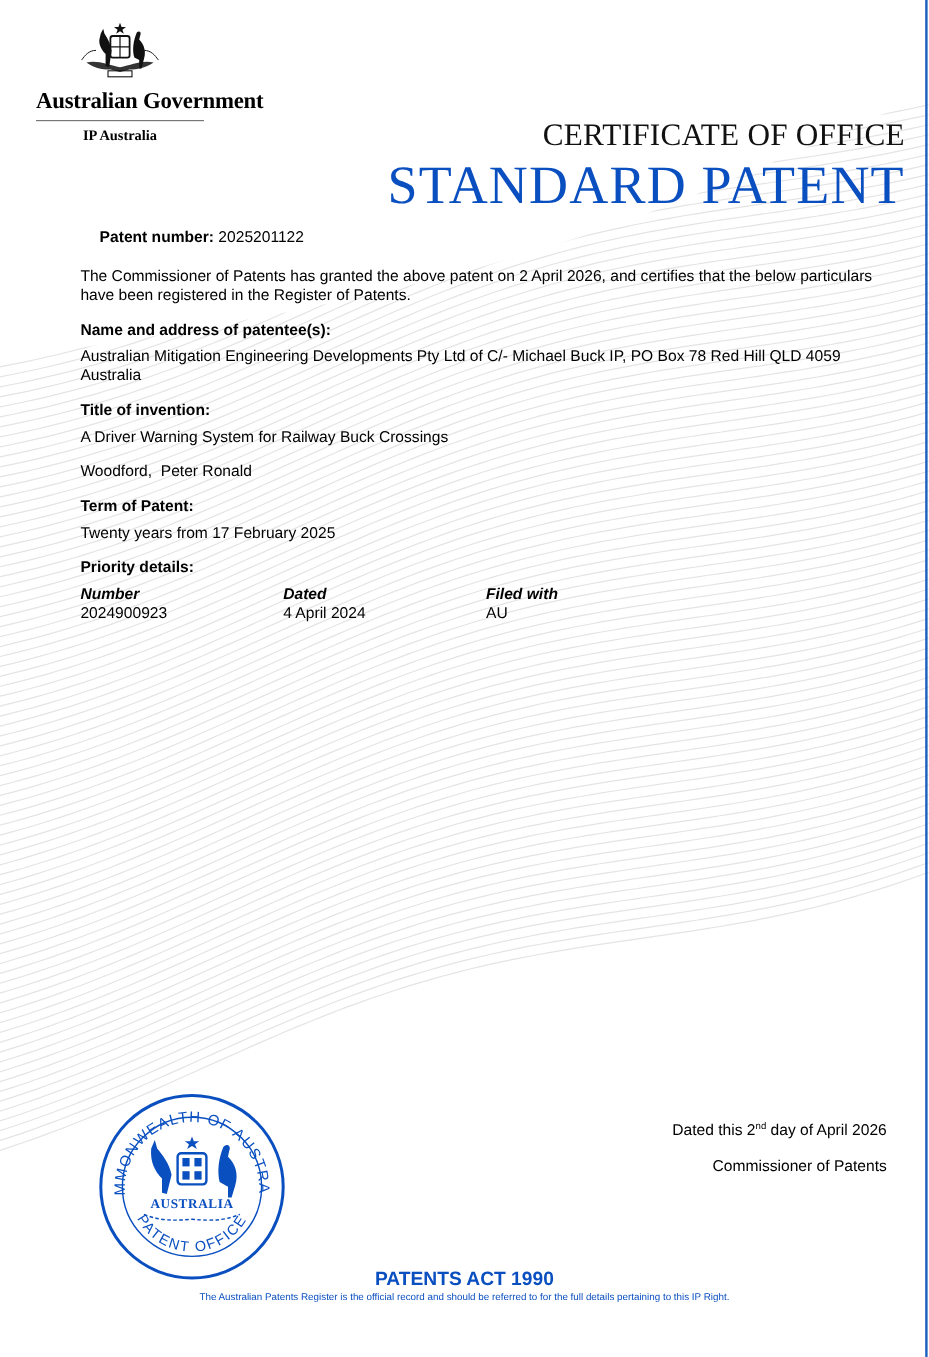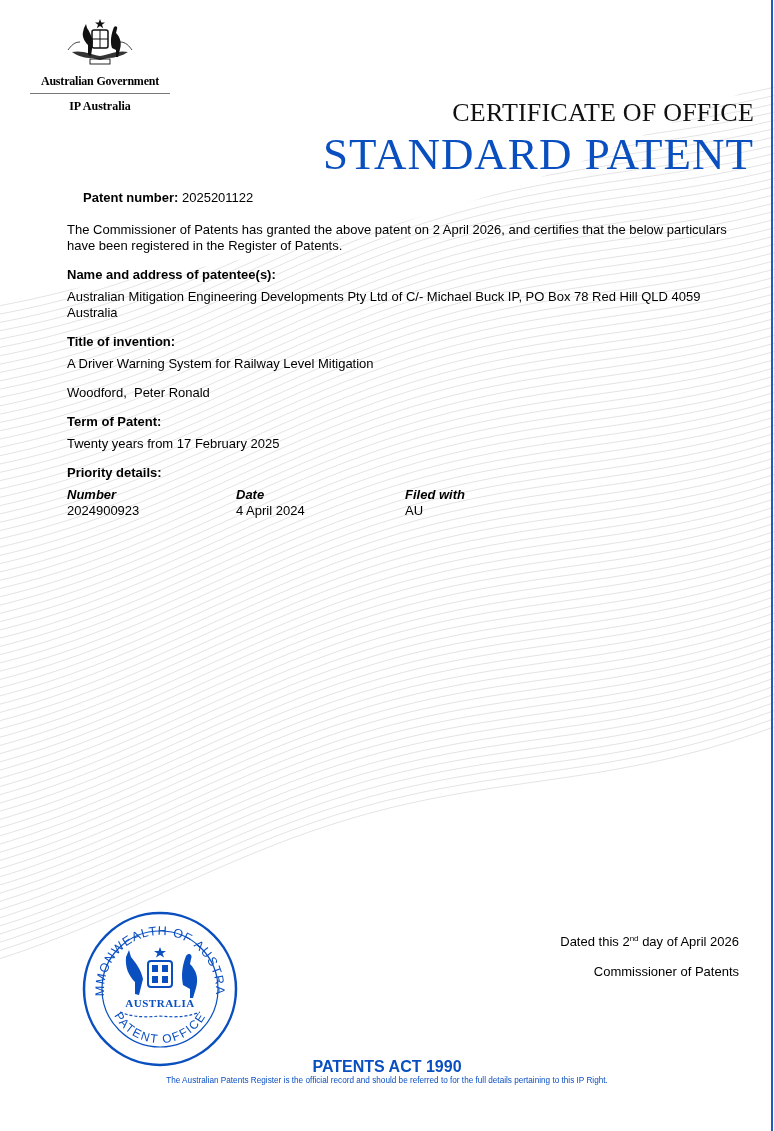--- a/index.html
+++ b/index.html
@@ -6,21 +6,21 @@
   body { width: 774px; height: 1131px; position: relative; overflow: hidden;
          font-family: "Liberation Sans", sans-serif; color: #000; }
   #bg { position: absolute; left: 0; top: 0; width: 774px; height: 1131px; z-index: 0; }
   .right-rule { position: absolute; left: 771px; top: 0; width: 2px; height: 1131px;
                 background: #1a5fbf; z-index: 3; }
   .layer { position: absolute; z-index: 2; }
 
   
   .gov-logo { left: 30px; top: 18px; width: 140px; text-align: center; }
   .crest { width: 72px; height: 52px; margin: 0 auto 4px; display: block; }
-  .gov-name { font-family: "Liberation Serif", serif; font-weight: bold; font-size: 12px;
+  .gov-name { font-family: "Liberation Serif", serif; font-weight: bold; font-size: 19px;
               letter-spacing: -0.2px; white-space: nowrap; }
   .gov-rule { height: 1px; background: #777; margin: 4px 0 5px; }
   .agency { font-family: "Liberation Serif", serif; font-weight: bold; font-size: 12px; }
 
   
   .cert-title { right: 20px; top: 98px; font-family: "Liberation Serif", serif;
                 font-size: 26px; letter-spacing: 0.2px; color: #111; text-align: right; white-space: nowrap; }
   .std-title { right: 20px; top: 128px; font-family: "Liberation Serif", serif;
                font-size: 45px; color: #0a4fc0; letter-spacing: 1px; text-align: right; white-space: nowrap; }
 
@@ -187,37 +187,37 @@
   <div class="para">The Commissioner of Patents has granted the above patent on 2 April 2026, and certifies that the below particulars have been registered in the Register of Patents.</div>
 
   <div class="block">
     <div class="label">Name and address of patentee(s):</div>
     <div>Australian Mitigation Engineering Developments Pty Ltd of C/- Michael Buck IP, PO Box 78 Red Hill QLD 4059</div>
     <div>Australia</div>
   </div>
 
   <div class="block">
     <div class="label">Title of invention:</div>
-    <div>A Driver Warning System for Railway Level Mitigation</div>
+    <div>A Driver Warning System for Railway Buck Crossings</div>
   </div>
 
   <div class="block">
     <div style="white-space:pre;">Woodford,  Peter Ronald</div>
   </div>
 
   <div class="block">
     <div class="label">Term of Patent:</div>
     <div>Twenty years from 17 February 2025</div>
   </div>
 
   <div class="block">
     <div class="label">Priority details:</div>
     <div class="priority-grid">
       <div class="hdr">Number</div>
-      <div class="hdr">Date</div>
+      <div class="hdr">Dated</div>
       <div class="hdr">Filed with</div>
       <div>2024900923</div>
       <div>4 April 2024</div>
       <div>AU</div>
     </div>
   </div>
 </div>
 
 <svg class="layer seal" viewBox="0 0 156 156">
   <defs>

